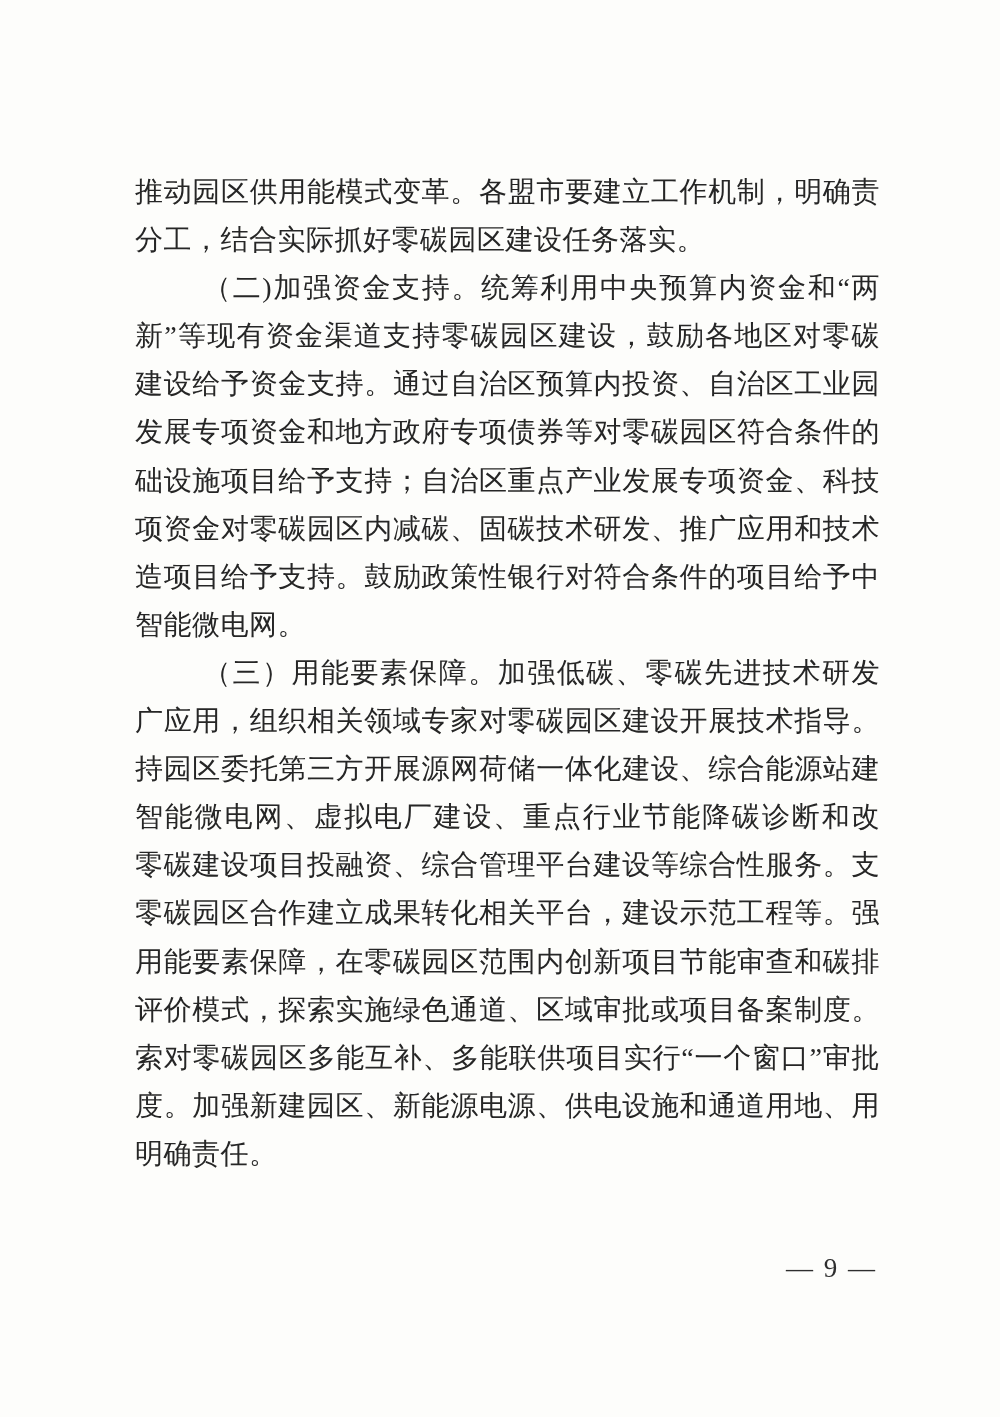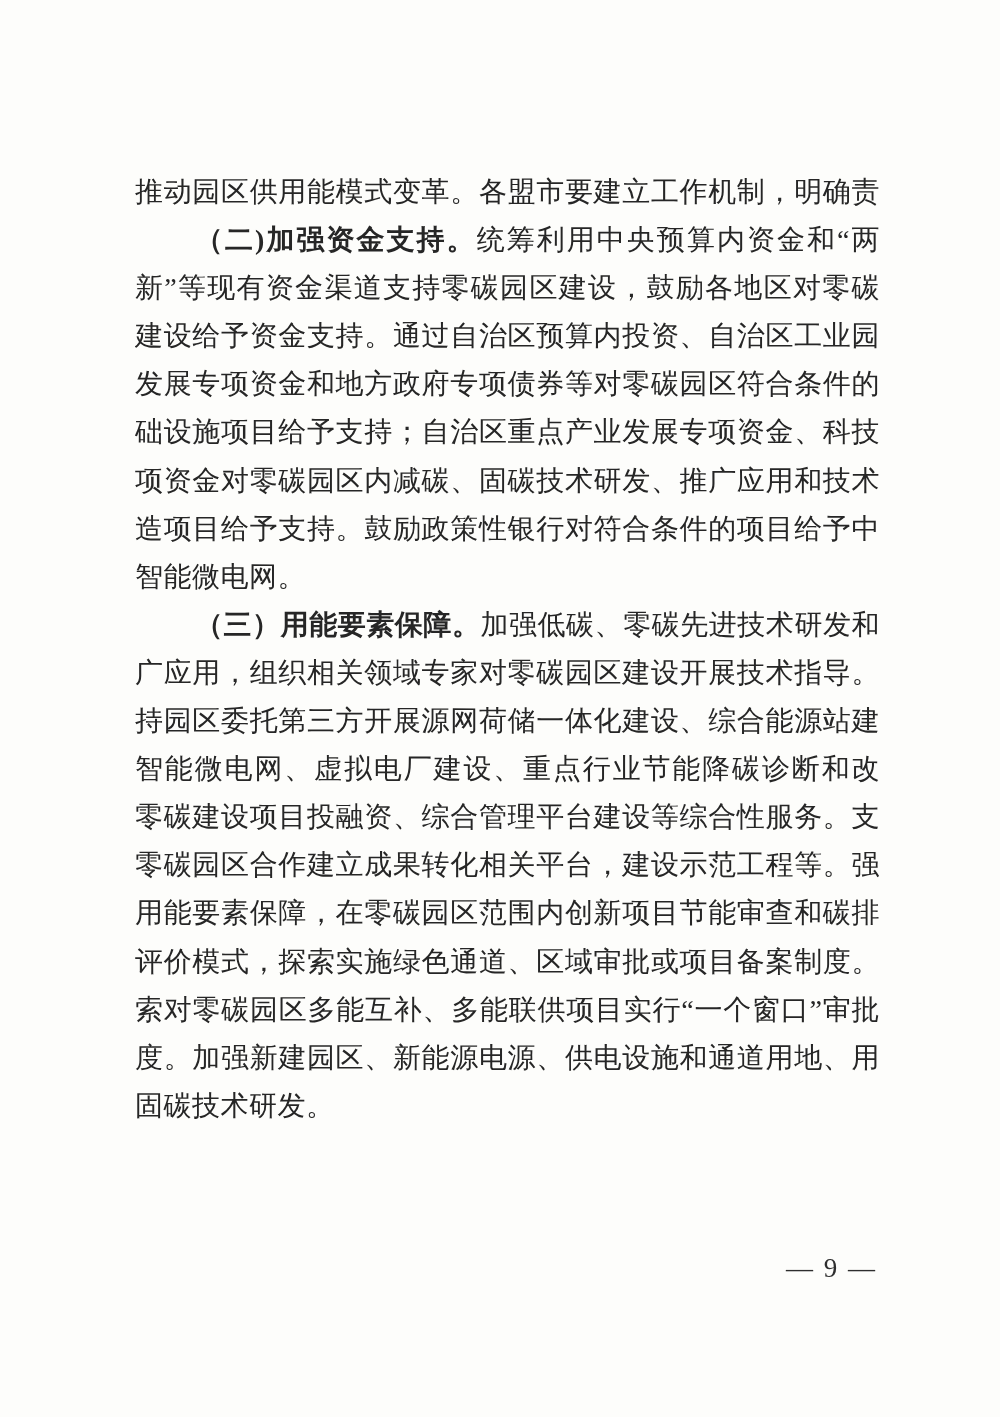--- a/index.html
+++ b/index.html
@@ -39,53 +39,55 @@
     text-align-last: justify;
     -moz-text-align-last: justify;
   }
   .line.indent {
     padding-left: 60px;
   }
   .seg {
     font-weight: normal;
   }
   .seg.bold {
-    font-weight: 700;
+    font-weight: 400;
+    margin-left: 8px;
   }
   .footer {
     position: absolute;
     top: 1253px;
     right: 123px;
     font-size: 27px;
     color: #2e2e2e;
     letter-spacing: 2px;
   }
 </style>
 </head>
 <body>
 
 <div class="page">
   <div class="text-block">
       <div class="line fill"><span class="seg">推动园区供用能模式变革。各盟市要建立工作机制，明确责任</span></div>
+      <div class="line"><span class="seg">分工，结合实际抓好零碳园区建设任务落实。</span></div>
       <div class="line fill indent"><span class="seg bold">（二)加强资金支持。</span><span class="seg">统筹利用中央预算内资金和“两重”“两</span></div>
       <div class="line fill"><span class="seg">新”等现有资金渠道支持零碳园区建设，鼓励各地区对零碳园区</span></div>
       <div class="line fill"><span class="seg">建设给予资金支持。通过自治区预算内投资、自治区工业园区</span></div>
       <div class="line fill"><span class="seg">发展专项资金和地方政府专项债券等对零碳园区符合条件的基</span></div>
       <div class="line fill"><span class="seg">础设施项目给予支持；自治区重点产业发展专项资金、科技专</span></div>
       <div class="line fill"><span class="seg">项资金对零碳园区内减碳、固碳技术研发、推广应用和技术改</span></div>
       <div class="line fill"><span class="seg">造项目给予支持。鼓励政策性银行对符合条件的项目给予中长</span></div>
       <div class="line"><span class="seg">智能微电网。</span></div>
       <div class="line fill indent"><span class="seg bold">（三）用能要素保障。</span><span class="seg">加强低碳、零碳先进技术研发和推</span></div>
       <div class="line fill"><span class="seg">广应用，组织相关领域专家对零碳园区建设开展技术指导。支</span></div>
       <div class="line fill"><span class="seg">持园区委托第三方开展源网荷储一体化建设、综合能源站建设、</span></div>
       <div class="line fill"><span class="seg">智能微电网、虚拟电厂建设、重点行业节能降碳诊断和改造、</span></div>
       <div class="line fill"><span class="seg">零碳建设项目投融资、综合管理平台建设等综合性服务。支持</span></div>
       <div class="line fill"><span class="seg">零碳园区合作建立成果转化相关平台，建设示范工程等。强化</span></div>
       <div class="line fill"><span class="seg">用能要素保障，在零碳园区范围内创新项目节能审查和碳排放</span></div>
       <div class="line fill"><span class="seg">评价模式，探索实施绿色通道、区域审批或项目备案制度。探</span></div>
       <div class="line fill"><span class="seg">索对零碳园区多能互补、多能联供项目实行“一个窗口”审批制</span></div>
       <div class="line fill"><span class="seg">度。加强新建园区、新能源电源、供电设施和通道用地、用水</span></div>
-      <div class="line"><span class="seg">固碳技术研发。</span></div>
+      <div class="line"><span class="seg">明确责任。</span></div>
     </div>
   <div class="footer">
     <span>— 9 —</span>
   </div>
 </div>
 
 </body></html>

